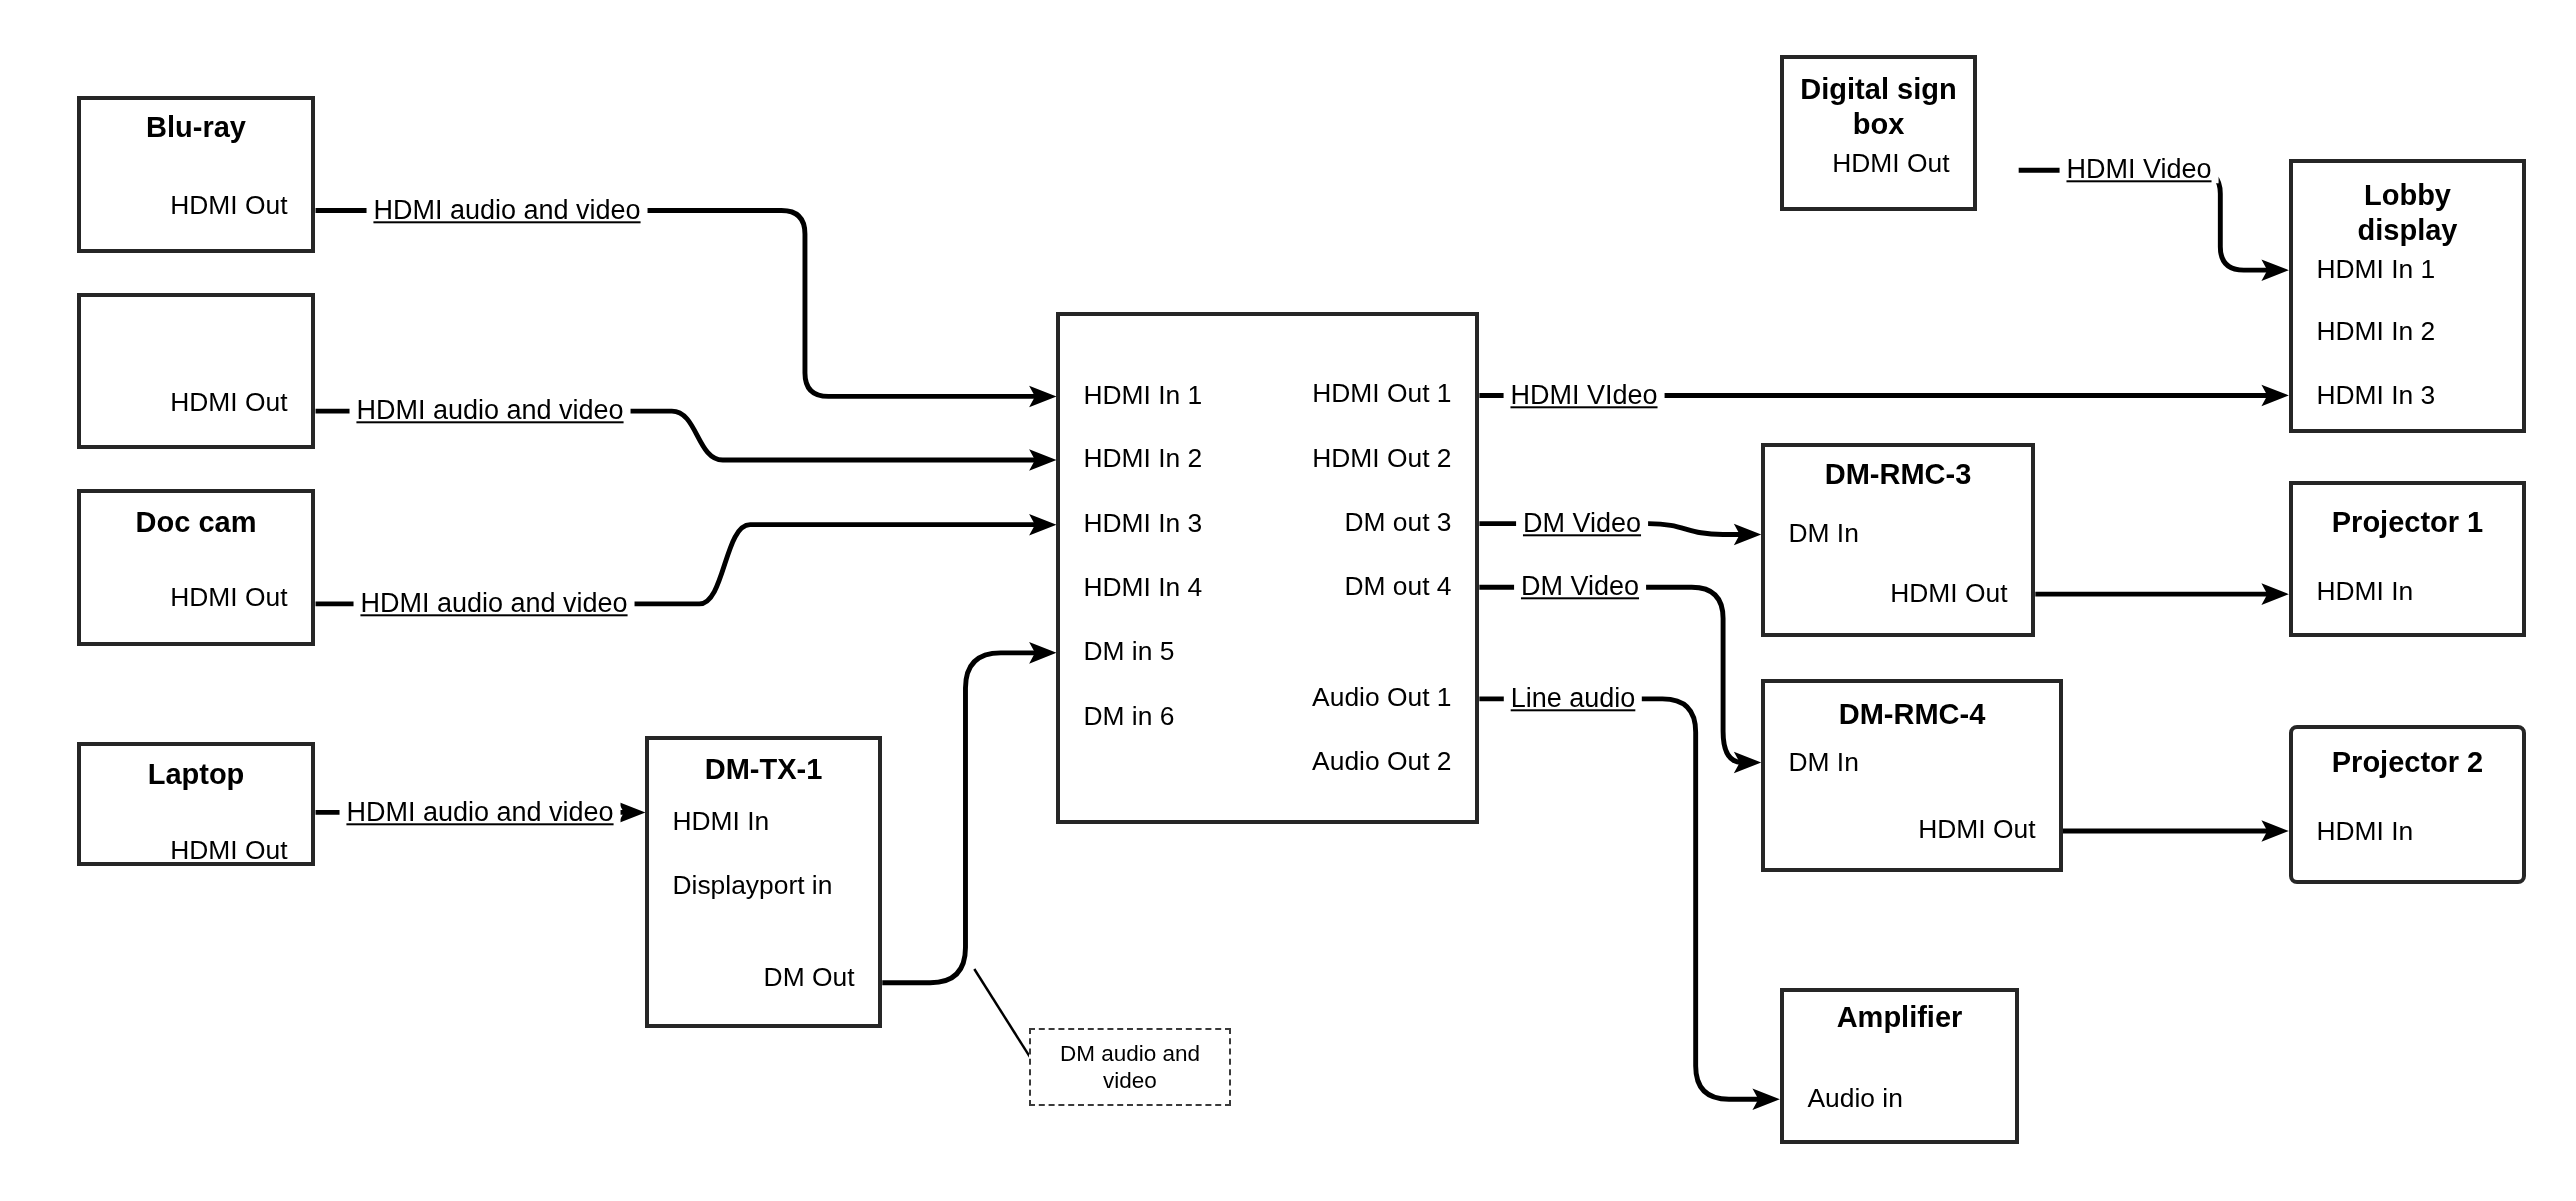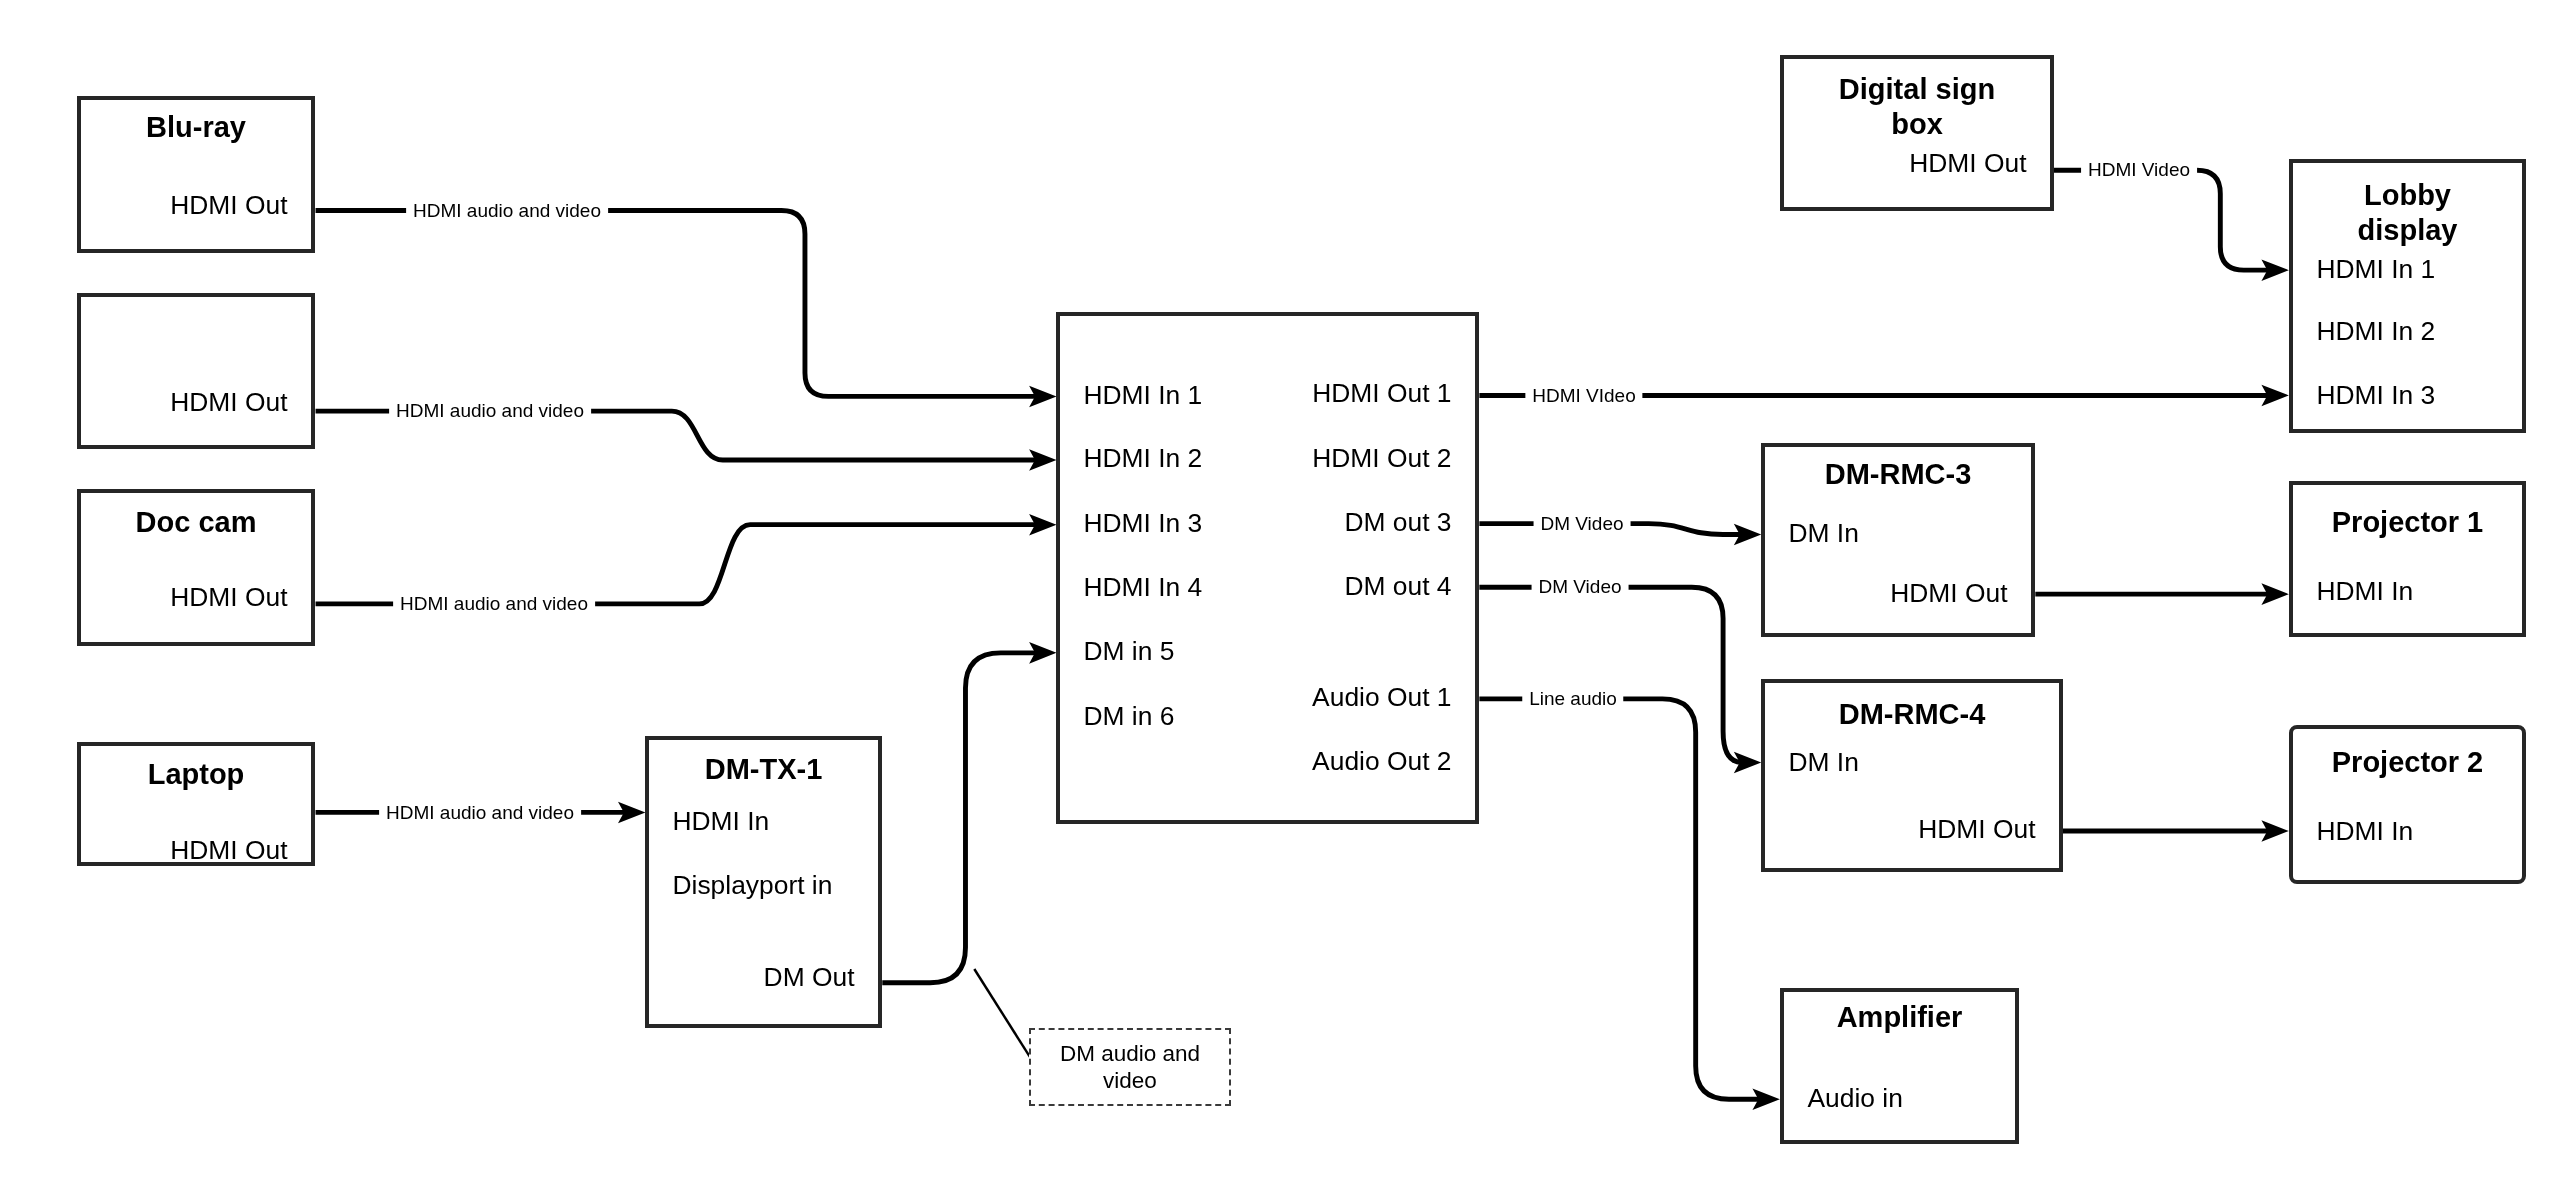--- a/index.html
+++ b/index.html
@@ -7,21 +7,21 @@
   #stage{position:relative;width:2576px;height:1201px;background:#fff;overflow:hidden;}
   #wires{position:absolute;left:0;top:0;width:2576px;height:1201px;}
   .node{position:absolute;background:#fff;border:4.9px solid #262626;box-sizing:border-box;}
   .title{position:absolute;left:0;right:0;text-align:center;font-weight:bold;font-size:29px;
          line-height:35px;white-space:pre-line;}
   .title.big{font-size:31px;line-height:37px;}
   .port{position:absolute;font-size:26.4px;line-height:29px;white-space:nowrap;}
   .port.pl{left:23.5px;}
   .port.pr{right:23.5px;text-align:right;}
   .elabel{position:absolute;transform:translate(-50%,-50%);background:#fff;padding:0 6.9px;
-          font-size:19px;line-height:27.4px;white-space:nowrap;z-index:3;}
+          font-size:27px;line-height:27.4px;white-space:nowrap;z-index:3;text-decoration:underline;}
   .note{position:absolute;border:2px dashed #3a3a3a;background:#fff;box-sizing:border-box;
         display:flex;align-items:center;justify-content:center;text-align:center;
         font-size:22.5px;line-height:27.4px;white-space:pre-line;z-index:2;}
 </style>
 </head>
 <body>
 
 <div id="stage">
 
   <svg id="wires" viewBox="0 0 2631 1227" xmlns="http://www.w3.org/2000/svg">
@@ -90,21 +90,21 @@
     <div class="port pl" style="top:321px;">DM in 5</div>
     <div class="port pl" style="top:386px;">DM in 6</div>
     <div class="port pr" style="top:63px;">HDMI Out 1</div>
     <div class="port pr" style="top:128px;">HDMI Out 2</div>
     <div class="port pr" style="top:192px;">DM out 3</div>
     <div class="port pr" style="top:256px;">DM out 4</div>
     <div class="port pr" style="top:367px;">Audio Out 1</div>
     <div class="port pr" style="top:431px;">Audio Out 2</div>
   </div>
 
-  <div class="node" style="left:1780px;top:55px;width:274px;height:156px;">
+  <div class="node" style="left:1780px;top:55px;width:197px;height:156px;">
     <div class="title" style="top:12.7px;">Digital sign
 box</div>
     <div class="port pr" style="top:90px;">HDMI Out</div>
   </div>
 
   <div class="node" style="left:2289px;top:159px;width:237px;height:274px;">
     <div class="title" style="top:14.7px;">Lobby
 display</div>
     <div class="port pl" style="top:92px;">HDMI In 1</div>
     <div class="port pl" style="top:154px;">HDMI In 2</div>

